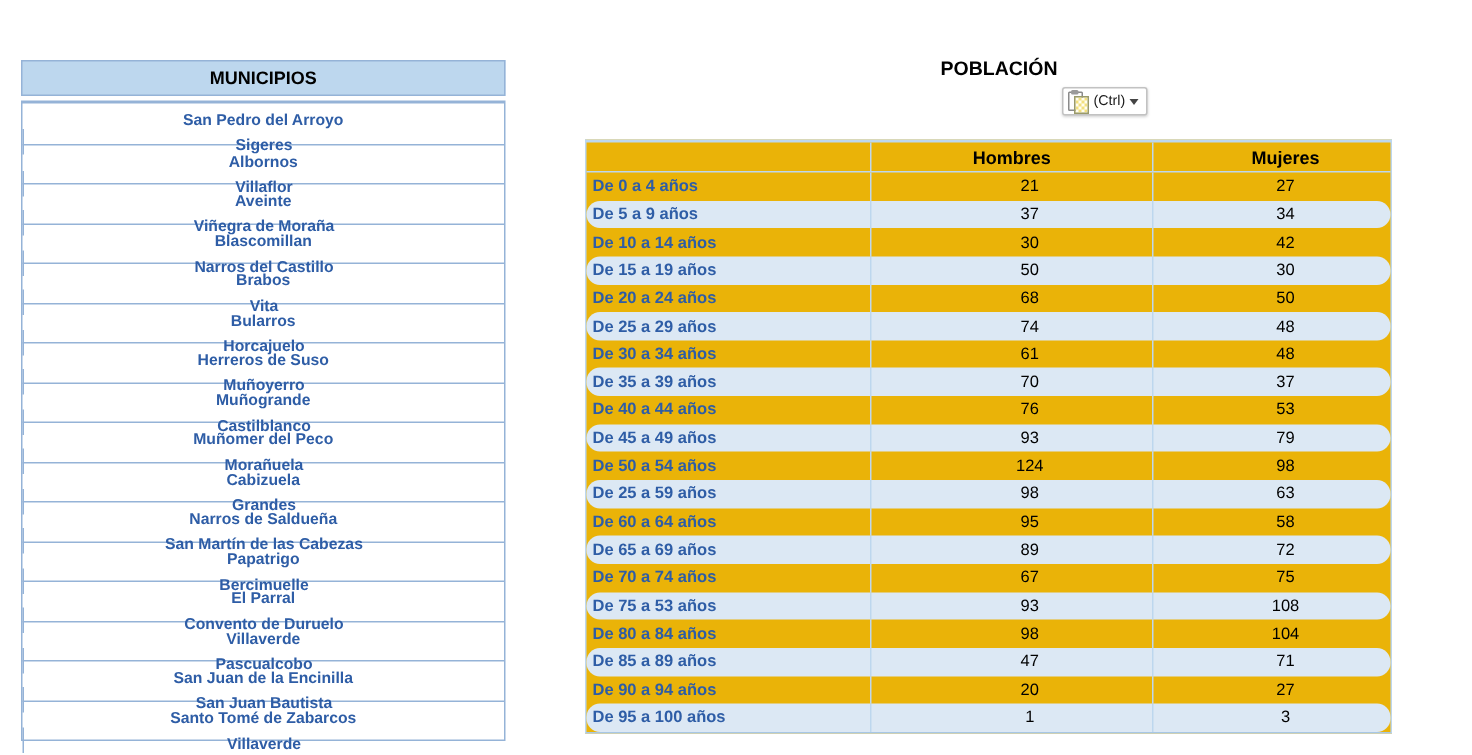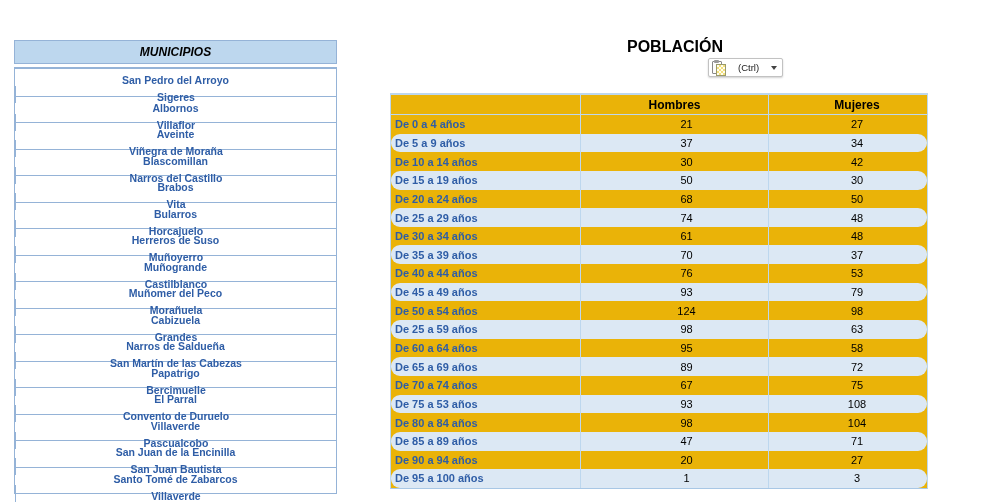--- a/index.html
+++ b/index.html
@@ -7,42 +7,42 @@
     width:981px;height:503px;position:relative;overflow:hidden;background:#ffffff;
     font-family:"Liberation Sans",sans-serif;color:#000;
   }
 
   
   .mtable{position:absolute;left:14px;top:40px;width:323px;}
   .mheader{
     height:24px;background:var(--header-fill,#BDD7EE);
     border:1px solid var(--border-blue,#95B3D7);
     display:flex;align-items:center;justify-content:center;
-    font-weight:bold;font-size:12px;color:#000;box-sizing:border-box;font-style:italic;
+    font-weight:bold;font-size:12px;color:#000;box-sizing:border-box;
   }
   .mgap{height:3px;background:#fff;}
   .mgrid{
     border:1px solid var(--border-blue,#95B3D7);
     border-top:2px solid var(--border-blue,#95B3D7);
     background:#fff;
   }
   .mrow{display:grid;grid-template-columns:1fr;height:26.5px;box-sizing:border-box;}
   .mrow + .mrow{border-top:1px solid var(--border-blue,#95B3D7);}
   .mcell{
     display:flex;justify-content:center;align-items:flex-start;padding-top:5px;
     font-weight:bold;font-size:10.5px;color:var(--text-blue,#2E5DA6);
     box-sizing:border-box;white-space:nowrap;
   }
   .mcell.rightc{border-left:1px solid var(--border-blue,#95B3D7);}
 
   
-  .pob-title{position:absolute;left:627px;top:38px;font-weight:bold;font-size:16px;color:#000;}
+  .pob-title{position:absolute;left:627px;top:38px;font-weight:bold;font-size:13px;color:#000;}
   .paste-btn{
     position:absolute;left:708px;top:58px;height:19px;
-    display:flex;align-items:center;gap:12px;padding:0 5px 0 3px;
+    display:flex;align-items:center;gap:3px;padding:0 5px 0 3px;
     background:#fff;border:1px solid #C2C2C2;border-radius:2px;
     box-shadow:0 1px 2px rgba(0,0,0,0.18);cursor:pointer;box-sizing:border-box;
   }
   .paste-label{font-size:9.5px;color:#1a1a1a;line-height:1;}
   .clip{position:relative;width:14px;height:15px;flex:0 0 14px;}
   .clip-body{position:absolute;left:0;top:1px;width:8px;height:11px;border:1px solid #8a8a8a;border-radius:1px;background:#fdfdfd;}
   .clip-top{position:absolute;left:2px;top:0;width:5px;height:3px;background:#9a9a9a;border-radius:1px;}
   .clip-paper{
     position:absolute;left:4px;top:4px;width:8px;height:10px;border:1px solid #9a9a6a;
     background:conic-gradient(#F3E07E 25%,#FFFDF0 0 50%,#F3E07E 0 75%,#FFFDF0 0) 0 0/4px 4px;

